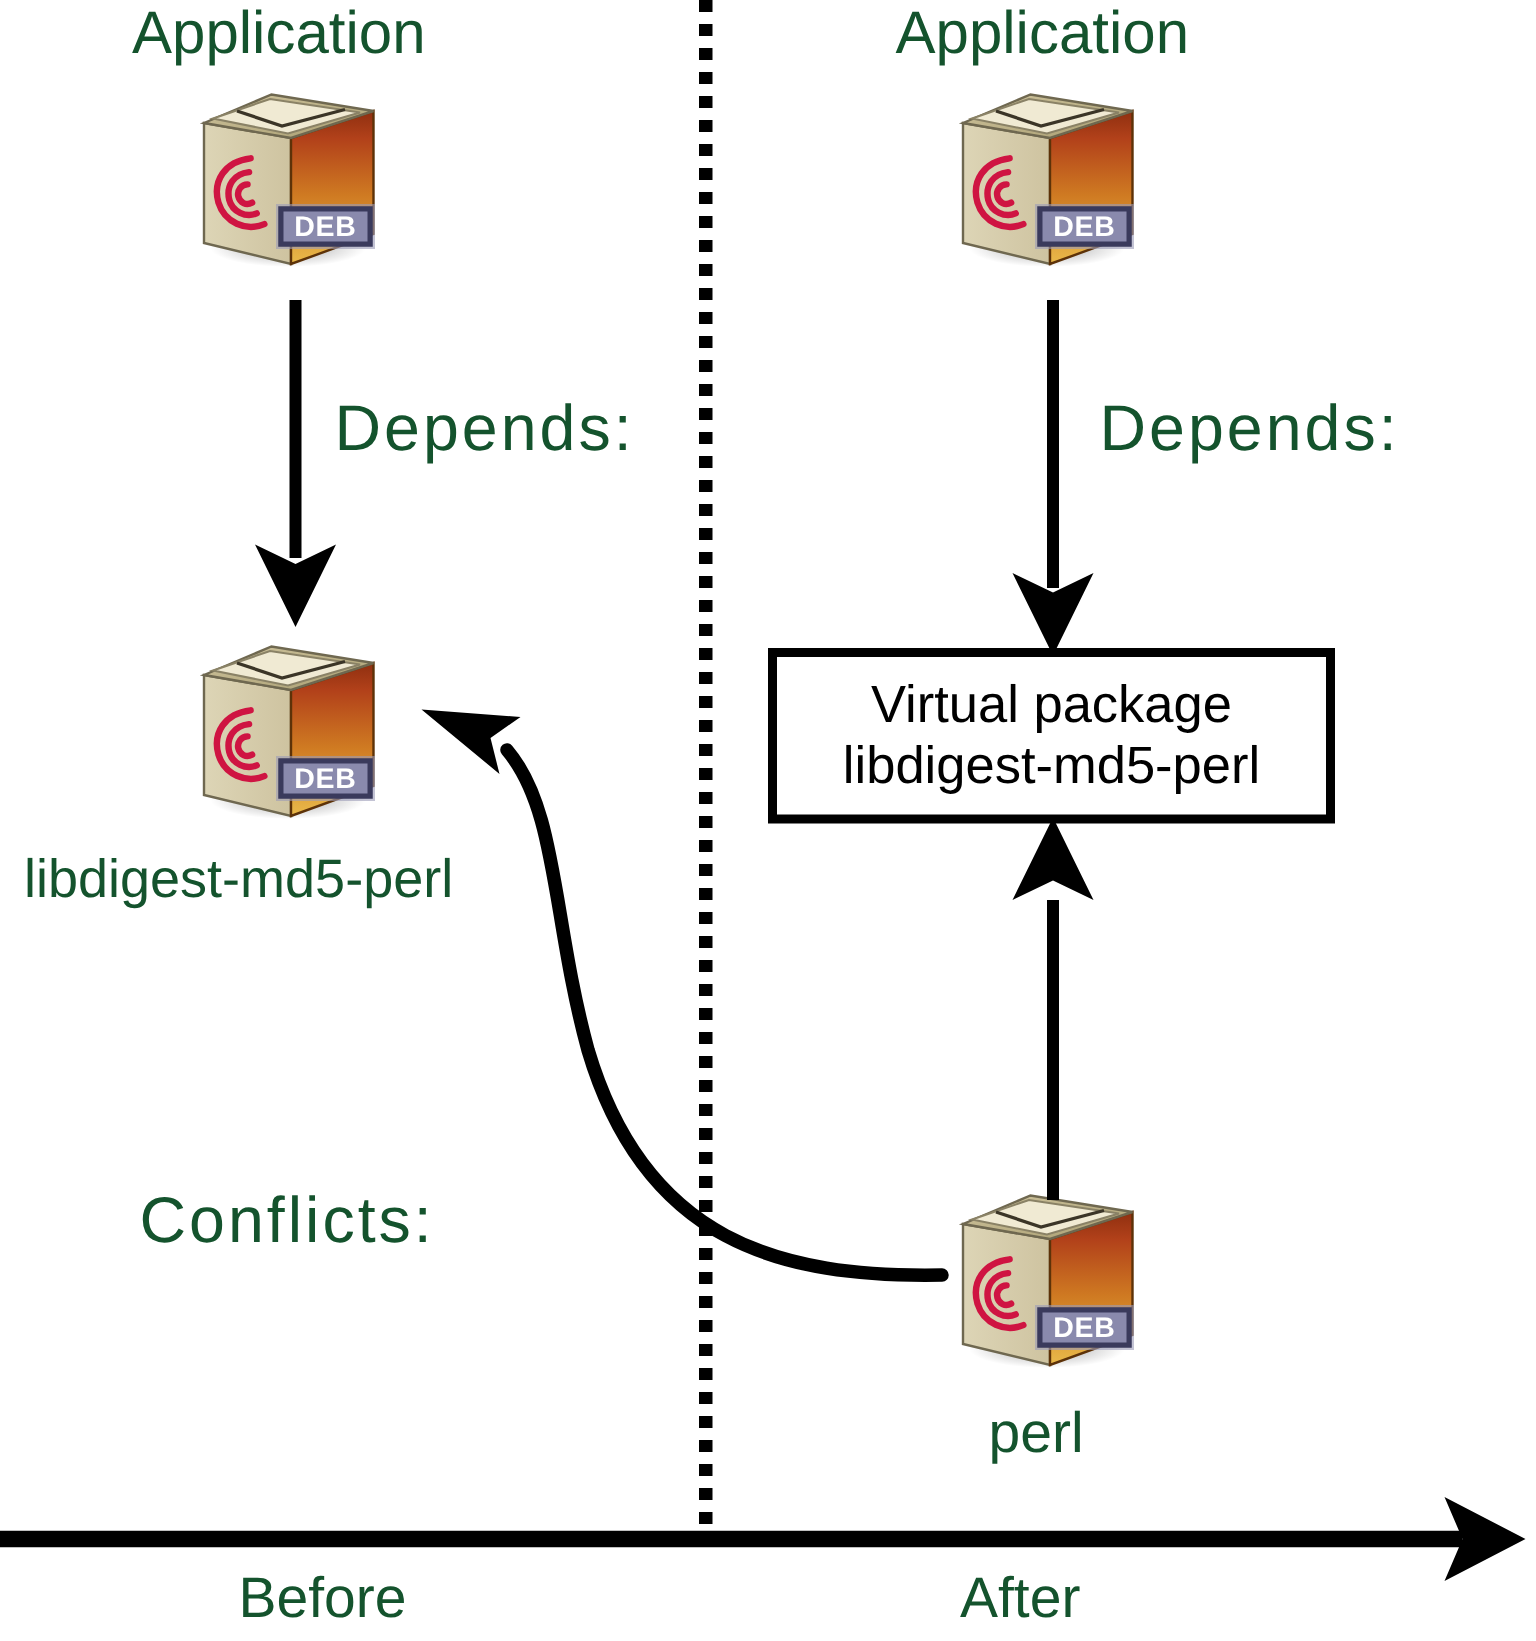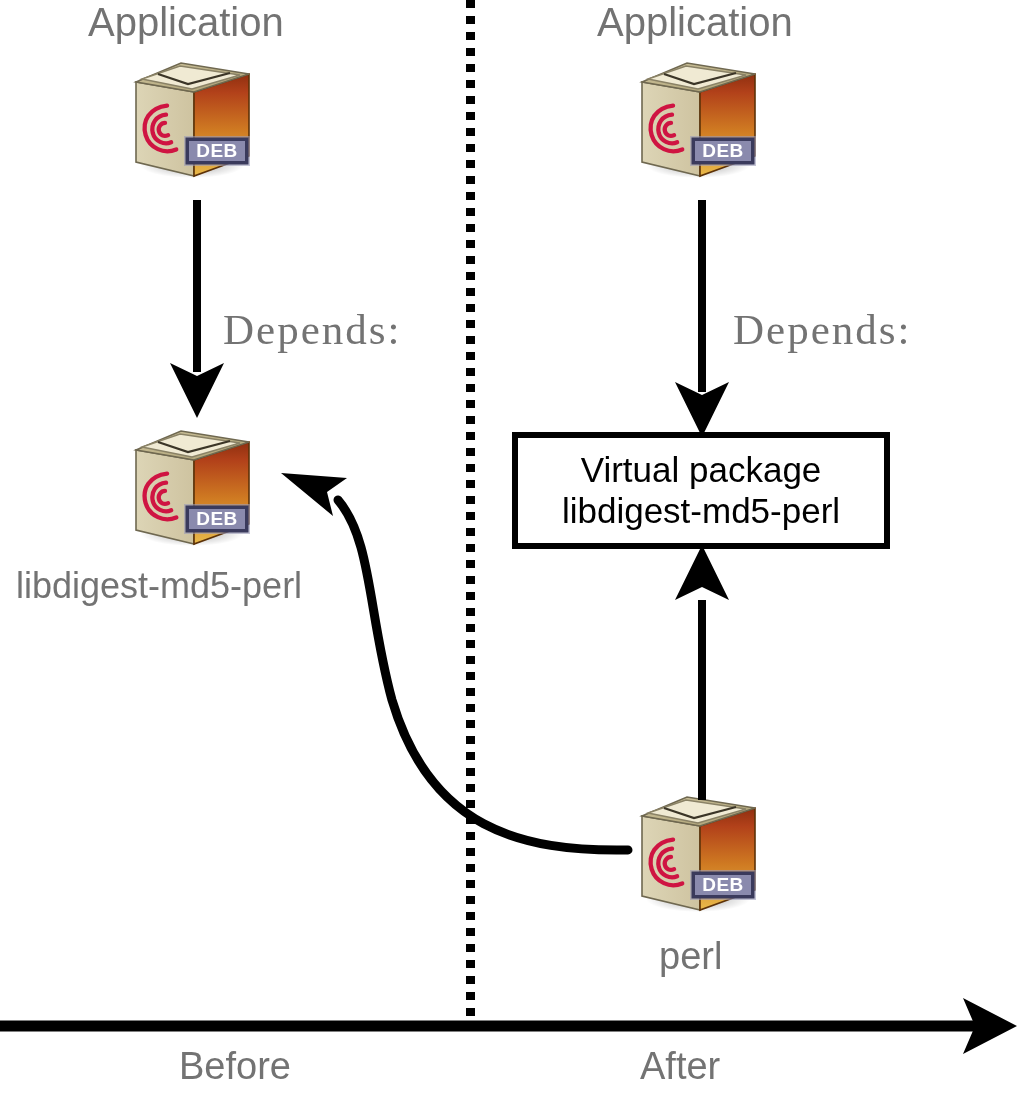--- a/index.html
+++ b/index.html
@@ -10,30 +10,29 @@
   #canvas {
     position: relative;
     width: 1024px;
     height: 1094px;
     background: #ffffff;
     overflow: hidden;
     font-family: "Liberation Sans", sans-serif;
   }
   .lbl {
     position: absolute;
-    color: #737373;
+    color: #14532d;
     white-space: nowrap;
     line-height: 1;
   }
   .sans {
     font-family: "Liberation Sans", sans-serif;
   }
   .mono {
-    font-family: Liberation Serif, serif;
-    margin-top: 43px;
+    font-family: Liberation Sans, sans-serif;
   }
   .pkgbox {
     position: absolute;
     width: 150px;
     height: 128px;
   }
   .pkgbox svg {
     display: block;
     width: 150px;
     height: 128px;
@@ -171,22 +170,23 @@
     <span class="vline">Virtual package</span>
     <span class="vline">libdigest-md5-perl</span>
   </div>
 
   <div class="lbl mono" style="left:223px; top:265px; font-size:43px; letter-spacing:2px;">Depends:</div>
 
   <div class="lbl mono" style="left:733px; top:265px; font-size:43px; letter-spacing:2px;">Depends:</div>
 
 
 
-
-  <div class="lbl sans" style="left:179px; top:1047px; font-size:38px;text-align:right;">Before</div>
+  <div class="lbl mono" style="left:93px; top:793px; font-size:43px; letter-spacing:2px;">Conflicts:</div>
+
+  <div class="lbl sans" style="left:159px; top:1047px; font-size:38px;text-align:right;">Before</div>
 
   <div class="lbl sans" style="left:640px; top:1047px; font-size:38px;">After</div>
 
   <div class="dotcol"></div>
 
   <svg class="svglayer" viewBox="0 0 1024 1094">
 
     <g>
       <line x1="197" y1="200" x2="197" y2="372" stroke="#000000" stroke-width="8"></line>
       <path d="M197,418 L170,363 L197,376 L224,363 Z" fill="#000000"></path>

